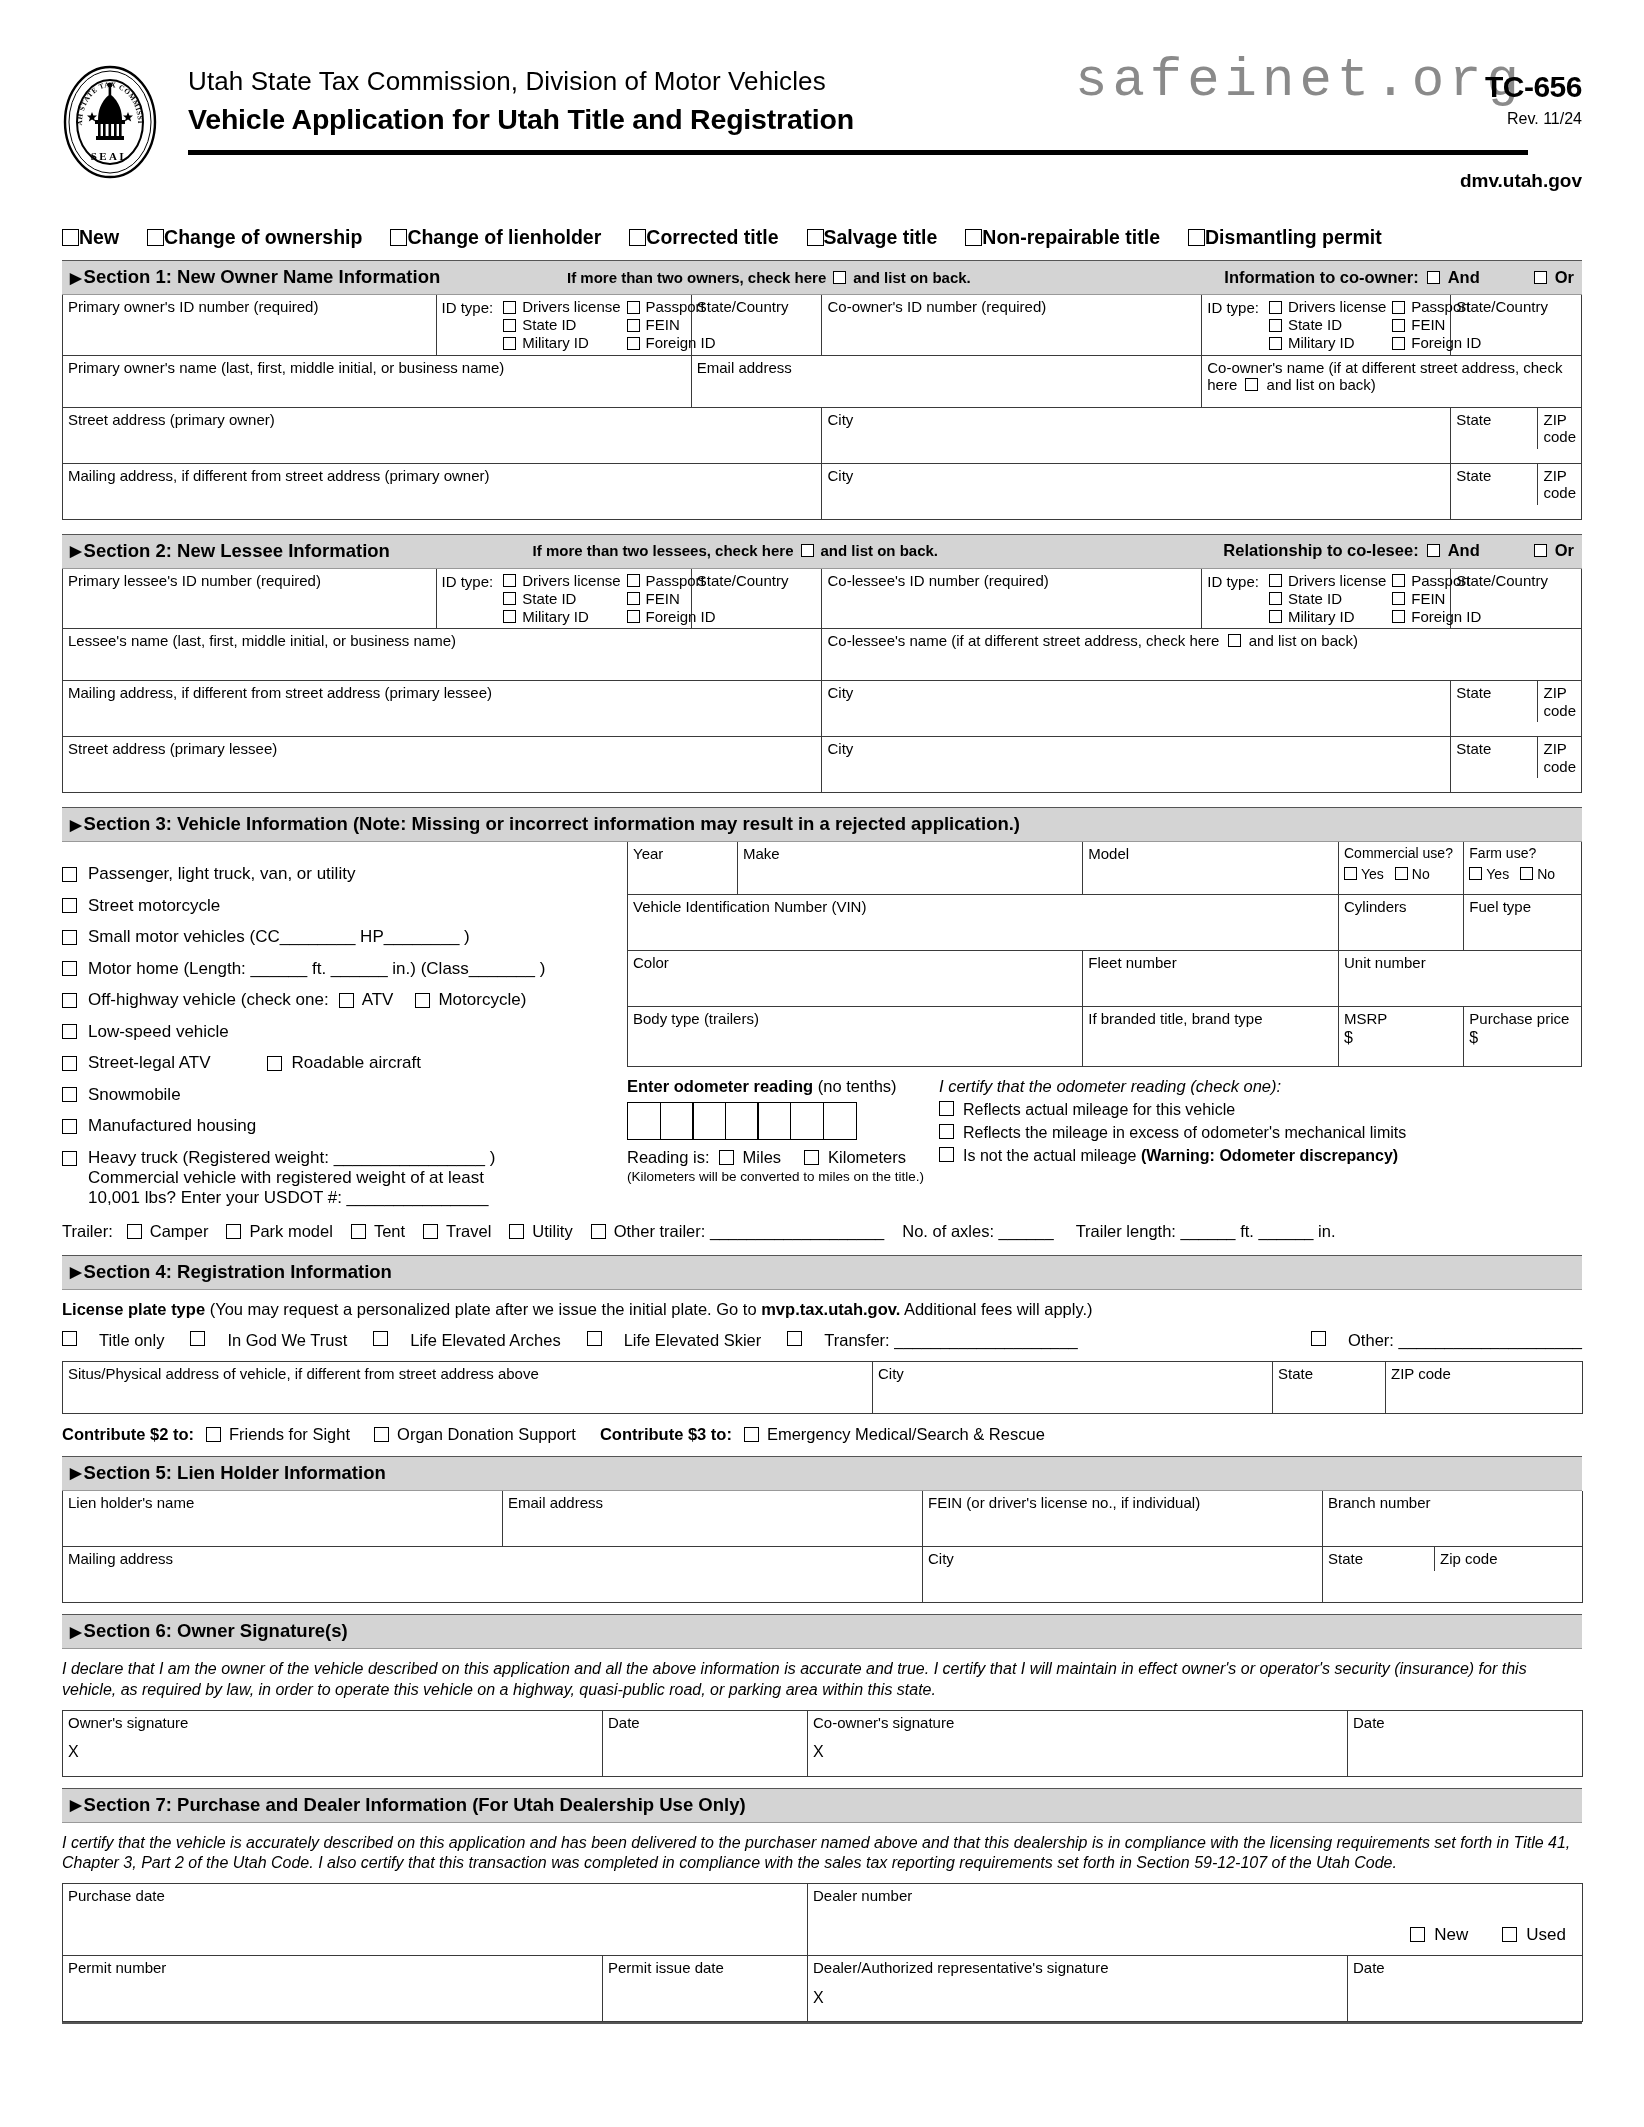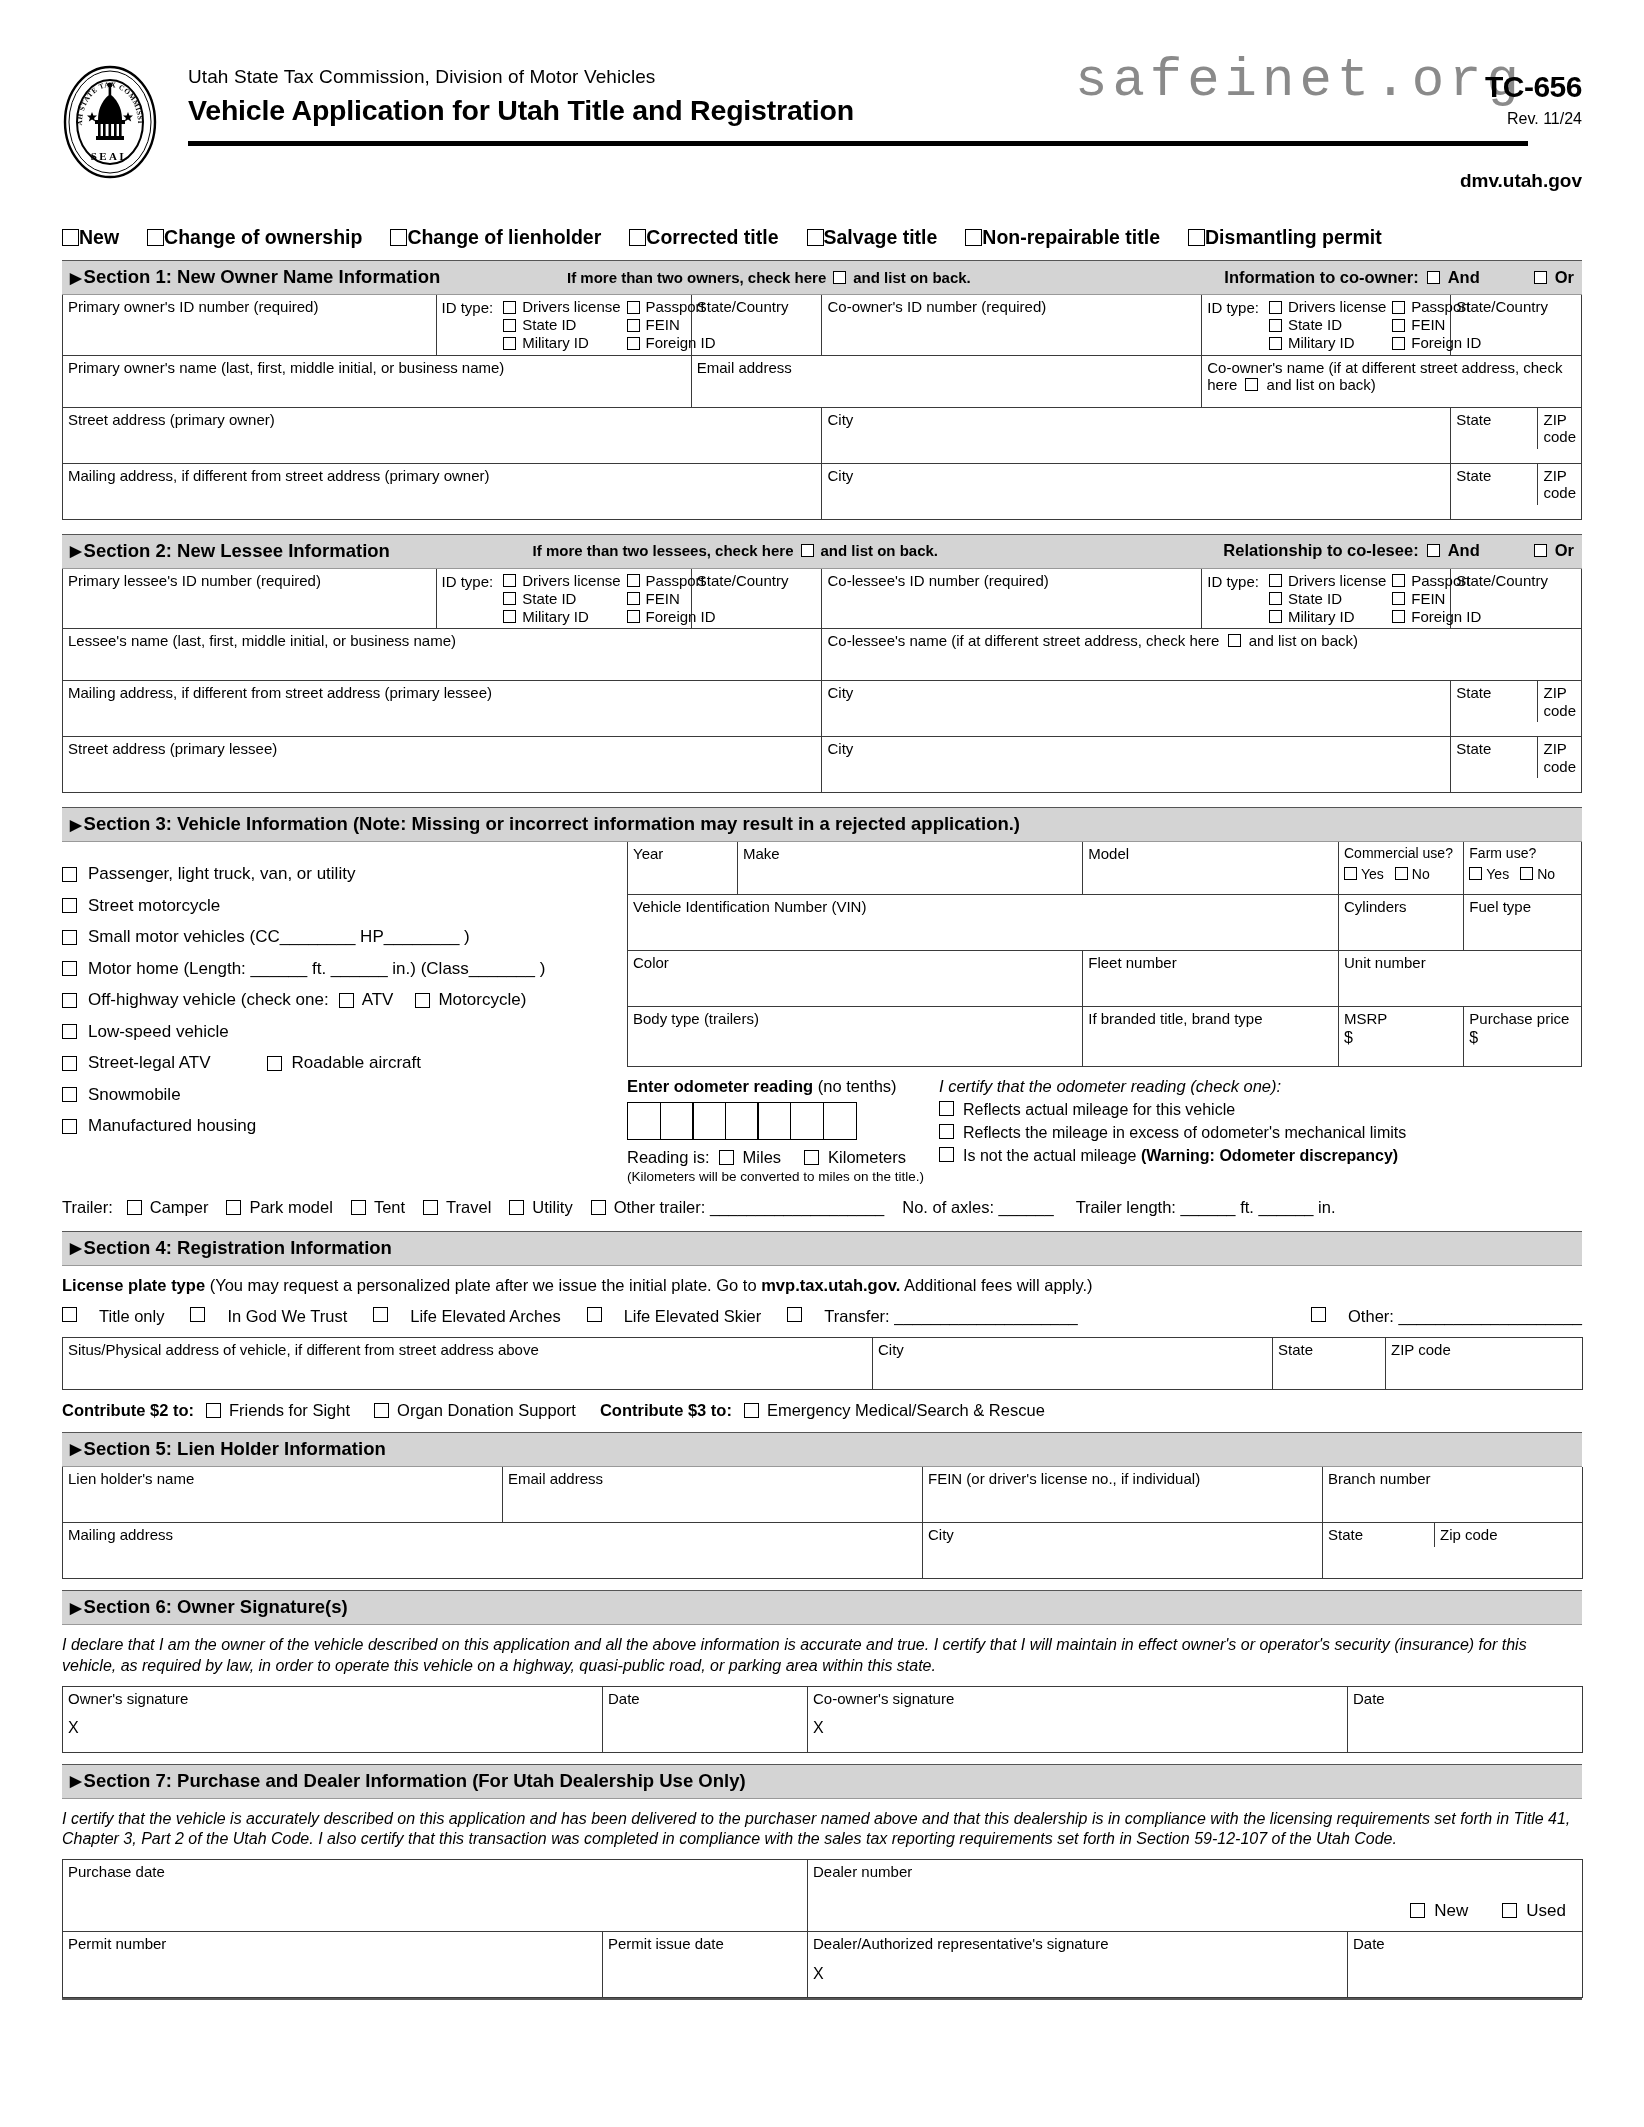--- a/index.html
+++ b/index.html
@@ -11,21 +11,21 @@
     color:#000;
     position:relative;
     overflow:hidden;
   }
   .page { position:relative; width:1644px; height:2127px; padding:58px 62px 0 62px; }
 
   
   .hdr { display:flex; align-items:flex-start; position:relative; }
   .seal { width:96px; height:116px; flex:0 0 96px; margin-top:6px; }
   .hdr-text { margin-left:30px; flex:1 1 auto; padding-top:8px; }
-  .agency { font-size:19px; letter-spacing:0.1px; }
+  .agency { font-size:26px; letter-spacing:0.1px; }
   .formtitle { font-size:28.5px; font-weight:bold; margin-top:6px; letter-spacing:-0.2px; }
   .rule { height:5px; background:#000; margin-top:14px; width:1340px; margin-left:0; }
   .hdr-right { position:absolute; right:0; top:12px; text-align:right; width:330px; }
   .formno { font-size:30px; font-weight:bold; letter-spacing:-0.5px; }
   .rev { font-size:16px; margin-top:6px; }
   .dmv { position:absolute; right:0; top:112px; font-size:19px; font-weight:bold; }
 
   .watermark {
     position:absolute; left:1075px; top:50px;
     font-family:"Liberation Mono", monospace;
@@ -489,20 +489,28 @@
         <span>Roadable aircraft</span>
       </div>
       <div class="vtype">
           <span class="cb m"></span>
           <span>Snowmobile</span>
         </div>
       <div class="vtype">
           <span class="cb m"></span>
           <span>Manufactured housing</span>
         </div>
+      <div class="vtype" style="align-items:flex-start;margin-bottom:0">
+        <span class="cb m" style="margin-top:3px"></span>
+        <span>
+          <span>Heavy truck (Registered weight: ________________ )</span><br>
+          <span>Commercial vehicle with registered weight of at least</span><br>
+          <span>10,001 lbs? Enter your USDOT #: _______________</span>
+        </span>
+      </div>
     </div>
 
     <div class="s3right">
       <table class="tbl">
         <colgroup>
             <col style="width:86px">
             <col style="width:270px">
             <col style="width:200px">
             <col style="width:98px">
             <col style="width:92px">

